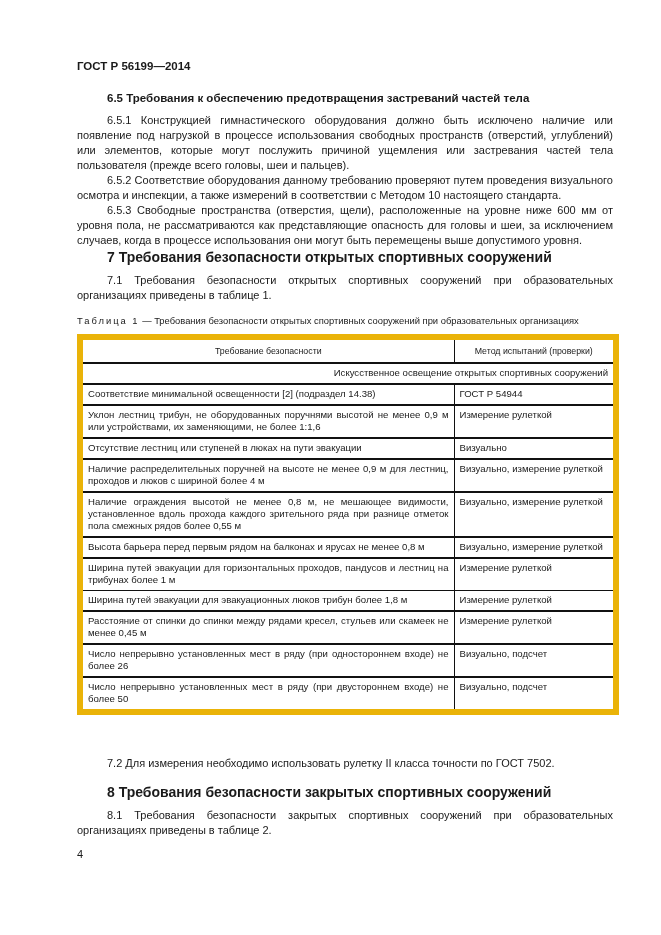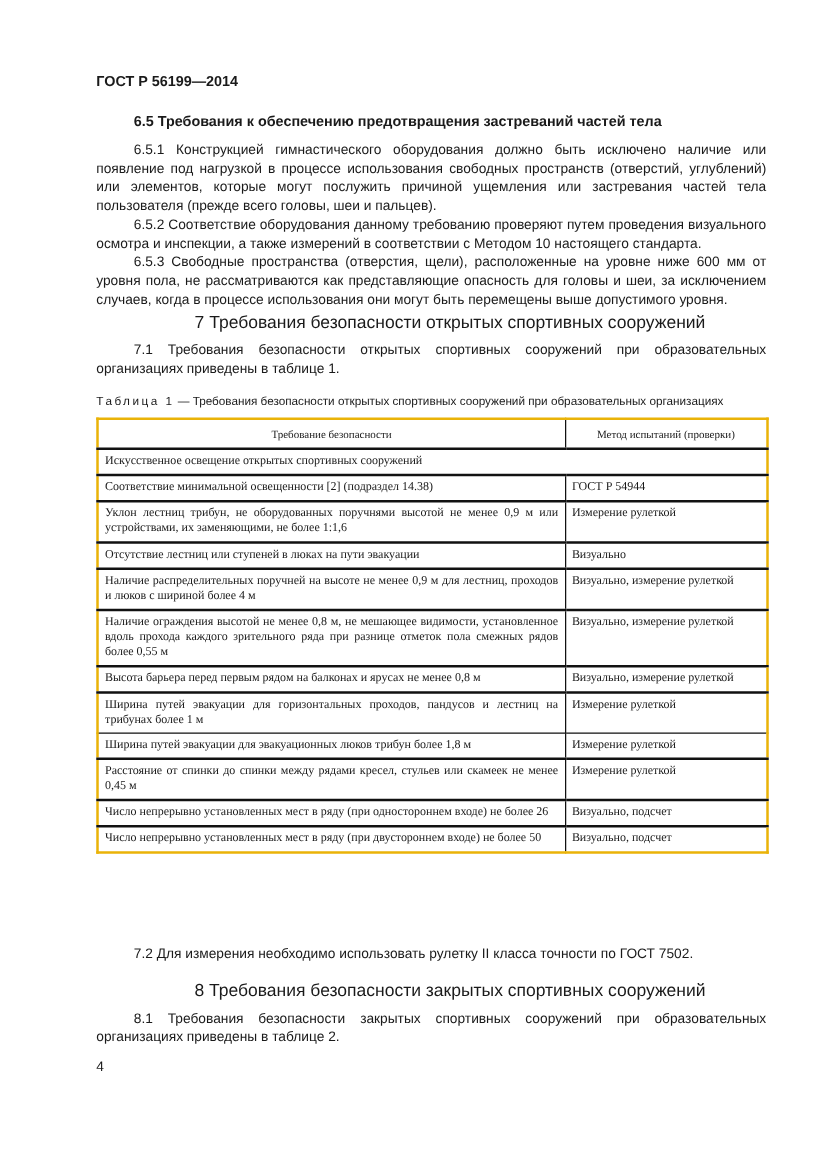--- a/index.html
+++ b/index.html
@@ -14,37 +14,37 @@
   .content { position: absolute; left: 77px; width: 536px; }
   .sec-h3 {
     font-size: 11.5px; font-weight: bold; margin: 0;
     padding-left: 30px;
   }
   .para {
     font-size: 11px; line-height: 15px; margin: 0;
     text-align: justify; text-indent: 30px;
   }
   .sec-h2 {
-    font-size: 14px; font-weight: normal; margin: 0; padding-left: 30px; text-align: center;
+    font-size: 14px; font-weight: bold; margin: 0; padding-left: 30px;
   }
   .table-caption { font-size: 9.4px; margin: 0; white-space: nowrap; }
   .table-caption .spaced { letter-spacing: 2px; margin-top: 16px; }
   table.req {
     border-collapse: collapse; width: 536px; table-layout: fixed;
     font-size: 9.6px; line-height: 12px;
   }
   table.req td, table.req th {
     border: 1px solid #111; padding: 3px 5px 4px 5px; vertical-align: top;
   }
   table.req th { font-weight: normal; font-size: 8.8px; text-align: center; padding: 5px 4px; }
   table.req tr.thick-top td { border-top: 2px solid #111; }
-  table.req .group { text-align: left; margin-left: 28px; }
+  table.req .group { text-align: right; margin-left: 28px; }
   table.req td.method { text-align: left; }
   table.req td.req-text { text-align: justify; }
-  table.req { border: 2px solid #eab308; font-family: Liberation Serif, serif; }
+  table.req { border: 6px solid #eab308; }
   table.req thead tr th { border-bottom: 2px solid #111; }
   .page-num { position: absolute; left: 77px; top: 848px; font-size: 11px; }
 </style>
 </head>
 <body>
 
 <div class="doc-header">ГОСТ Р 56199—2014</div>
 
 <div class="content" style="top:92px;">
   <h3 class="sec-h3">6.5 Требования к обеспечению предотвращения застреваний частей тела</h3>

